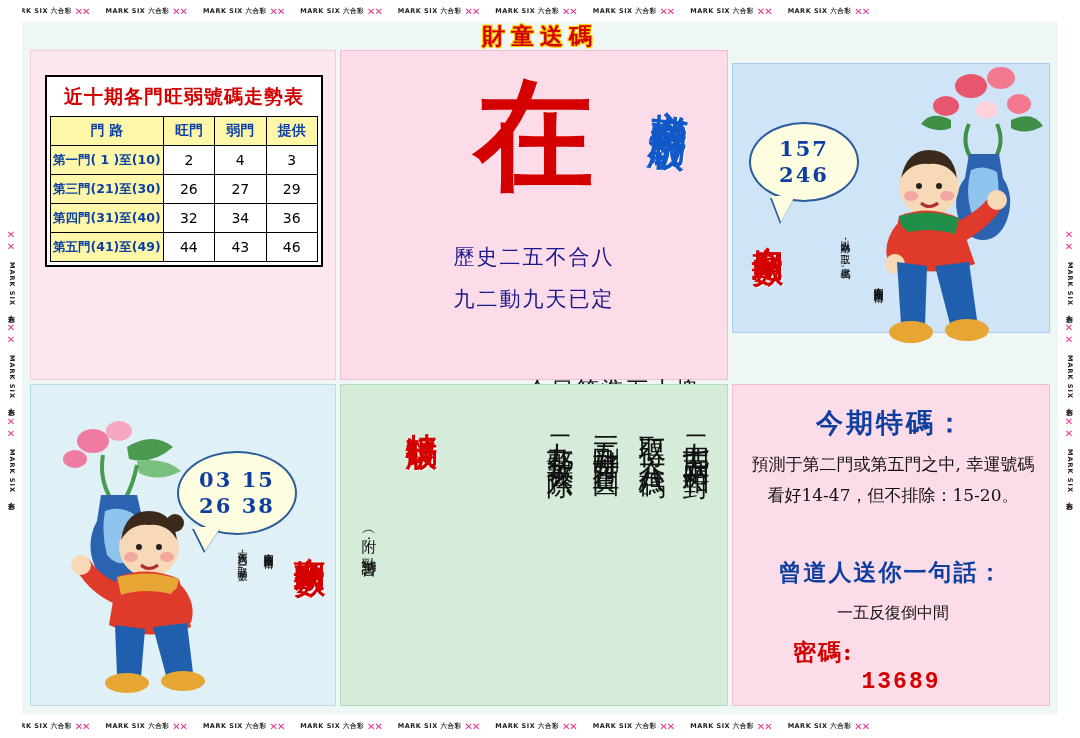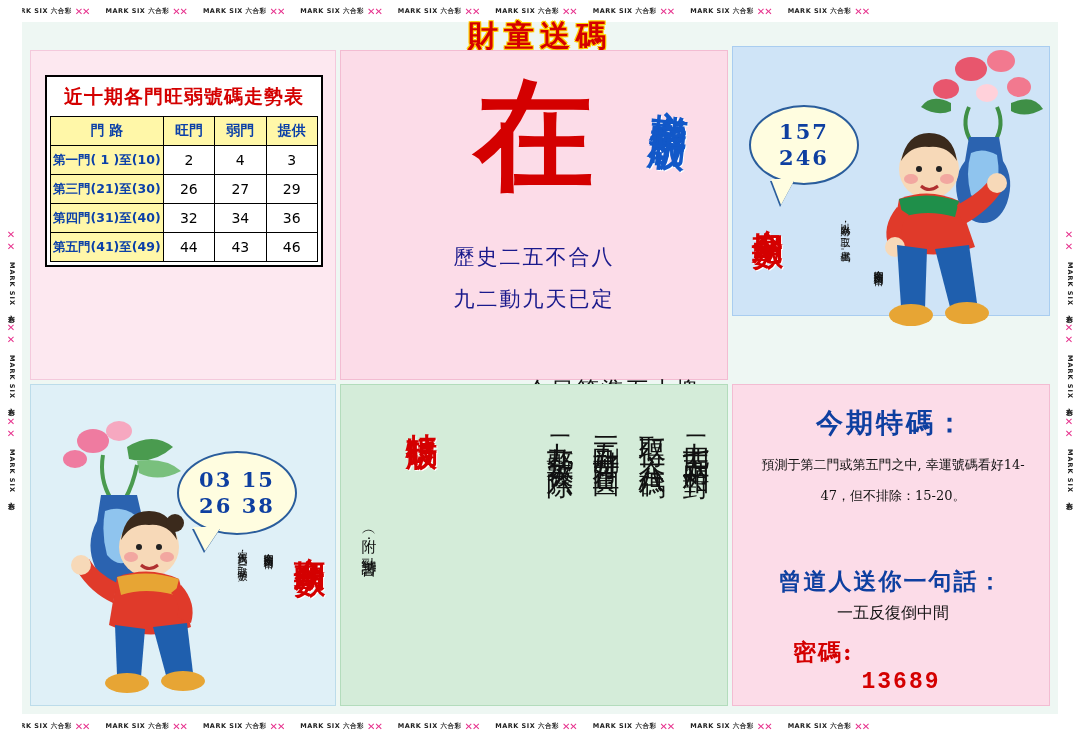--- a/index.html
+++ b/index.html
@@ -57,21 +57,21 @@
     background: #eef7f3;
   }
 
   
   .title-bar {
     position: absolute; left: 0; top: 0; width: 1036px; height: 28px;
     display: flex; align-items: center; justify-content: center;
   }
   .title-bar .title {
     font-family: "DejaVu Sans", sans-serif;
-    font-size: 30px;
+    font-size: 23px;
     font-weight: bold;
     color: #d40000;
     letter-spacing: 6px;
     text-shadow: 1px 1px 0 #ffd000, -1px -1px 0 #ffd000, 1px -1px 0 #ffd000, -1px 1px 0 #ffd000;
     line-height: 28px;
   }
 
   
   .panel { position: absolute; }
 
@@ -166,21 +166,21 @@
     font-size: 37px;
     color: #1258c8;
     letter-spacing: 5px;
     text-shadow: 1px 1px 0 #ffffff;
     transform: rotate(6deg);
     transform-origin: top left;
   }
 
   
   #panel-blue {
-    left: 710px; top: 24px; width: 318px; height: 270px;
+    left: 710px; top: 41px; width: 318px; height: 270px;
     background: #cfe4f7;
     border: 1px solid #a9cdf0;
   }
   .bubble {
     position: absolute;
     background: #fffde0;
     border: 2px solid #2a5d9c;
     border-radius: 50%;
   }
   .bubble .nums {
@@ -302,35 +302,34 @@
     font-family: "DejaVu Serif", serif;
     font-size: 27px;
     font-weight: bold;
     color: #0e3fa0;
     letter-spacing: 3px;
   }
   .tema-p {
     position: absolute; left: 14px; width: 292px;
     text-align: center;
     font-family: "DejaVu Serif", serif;
-    font-size: 13px;
+    font-size: 17px;
     color: #111;
     line-height: 31px;
   }
   #tema-p1 { top: 64px; }
   .tema-h2 {
     position: absolute; left: 0; width: 100%;
     text-align: center;
     font-family: Liberation Sans, sans-serif;
     font-size: 23px;
     font-weight: bold;
     color: #0e3fa0;
     letter-spacing: 2px;
     top: 172px;
-    margin-top: 9px;
   }
   #tema-p2 { top: 212px; font-size: 16px; }
   .mima-lbl {
     position: absolute; left: 60px; top: 252px;
     font-family: "DejaVu Serif", serif;
     font-size: 23px; font-weight: bold; color: #d40000;
     letter-spacing: 2px;
   }
   .mima-val {
     position: absolute; left: 0; top: 284px; width: 100%;

